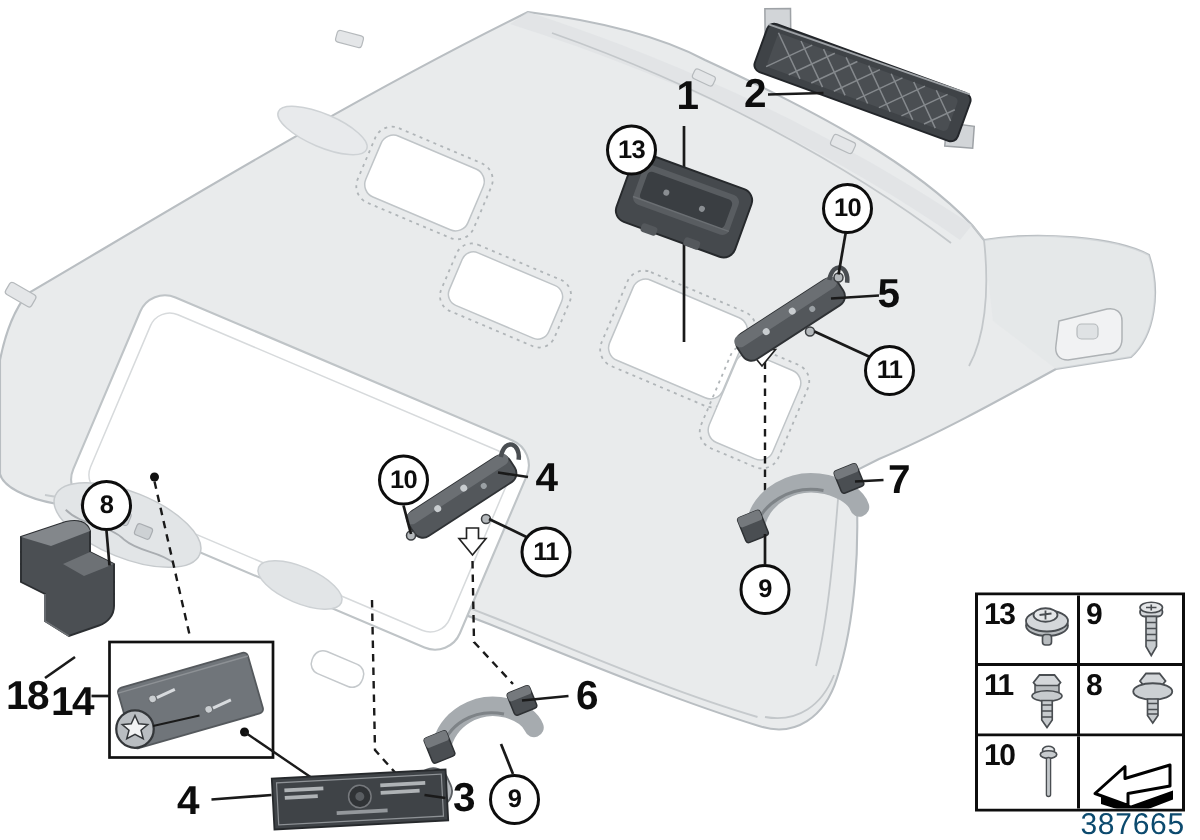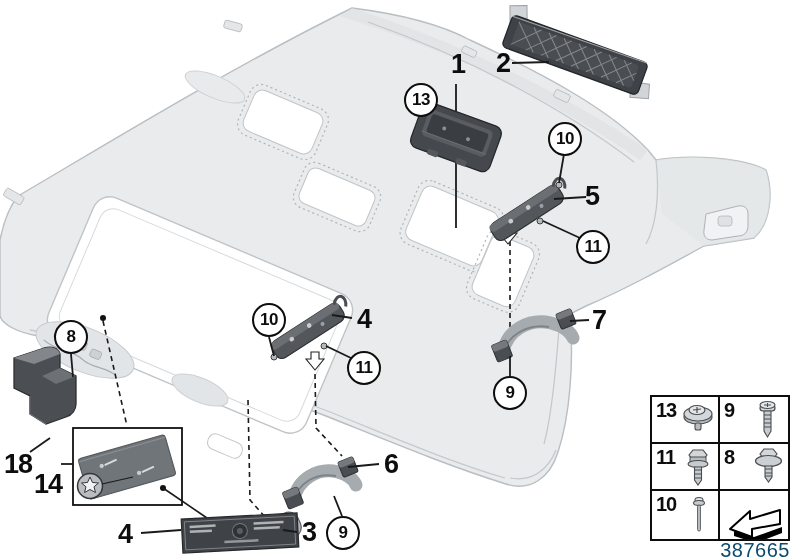--- a/index.html
+++ b/index.html
@@ -264,21 +264,21 @@
   </svg>
 
   <div class="plain-label" style="left:458px;top:64px">1</div>
   <div class="plain-label" style="left:503px;top:63px">2</div>
   <div class="plain-label" style="left:309px;top:532px">3</div>
   <div class="plain-label" style="left:364px;top:319px">4</div>
   <div class="plain-label" style="left:592px;top:196px">5</div>
   <div class="plain-label" style="left:391px;top:464px">6</div>
   <div class="plain-label" style="left:599px;top:320px">7</div>
   <div class="plain-label" style="left:18px;top:464px">18</div>
-  <div class="plain-label" style="left:48px;top:484px">14</div>
+  <div class="plain-label" style="left:48px;top:468px">14</div>
   <div class="plain-label" style="left:125px;top:534px">4</div>
 
   <div class="circle-label" style="left:71px;top:337px">8</div>
   <div class="circle-label" style="left:343px;top:533px">9</div>
   <div class="circle-label" style="left:510px;top:393px">9</div>
   <div class="circle-label" style="left:269px;top:320px">10</div>
   <div class="circle-label" style="left:565px;top:139px">10</div>
   <div class="circle-label" style="left:364px;top:368px">11</div>
   <div class="circle-label" style="left:593px;top:247px">11</div>
   <div class="circle-label" style="left:421px;top:100px">13</div>

